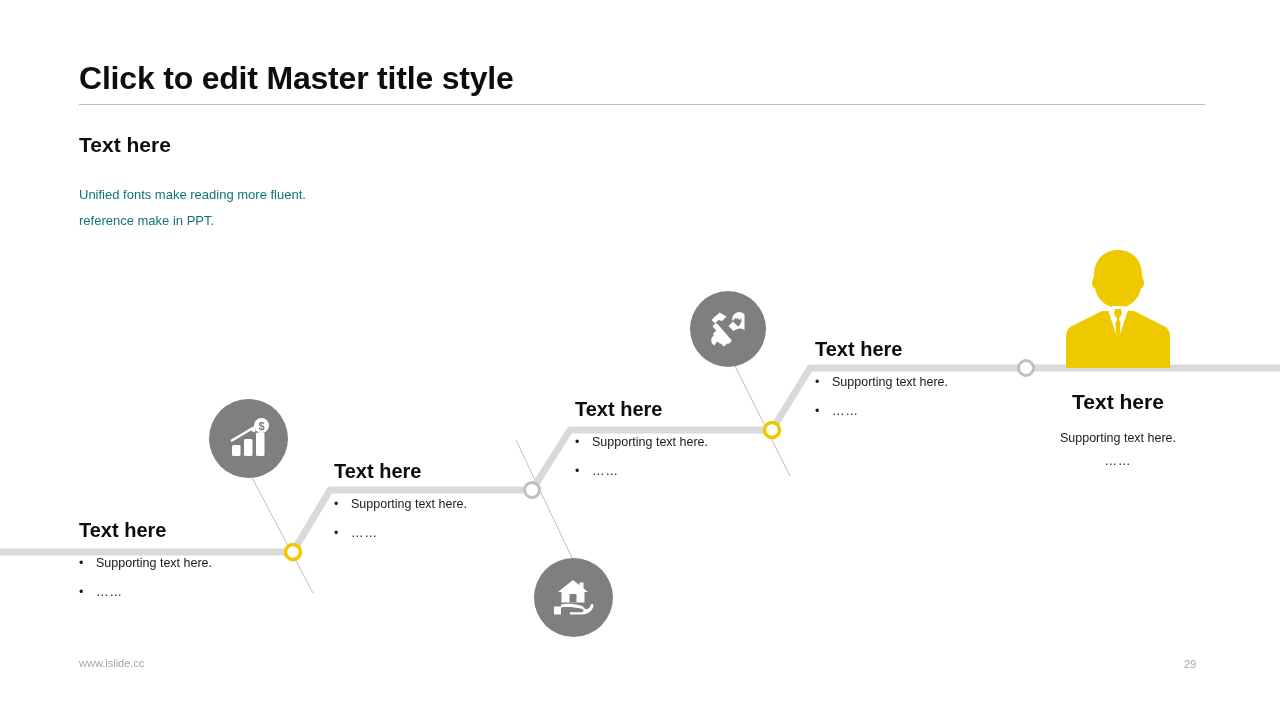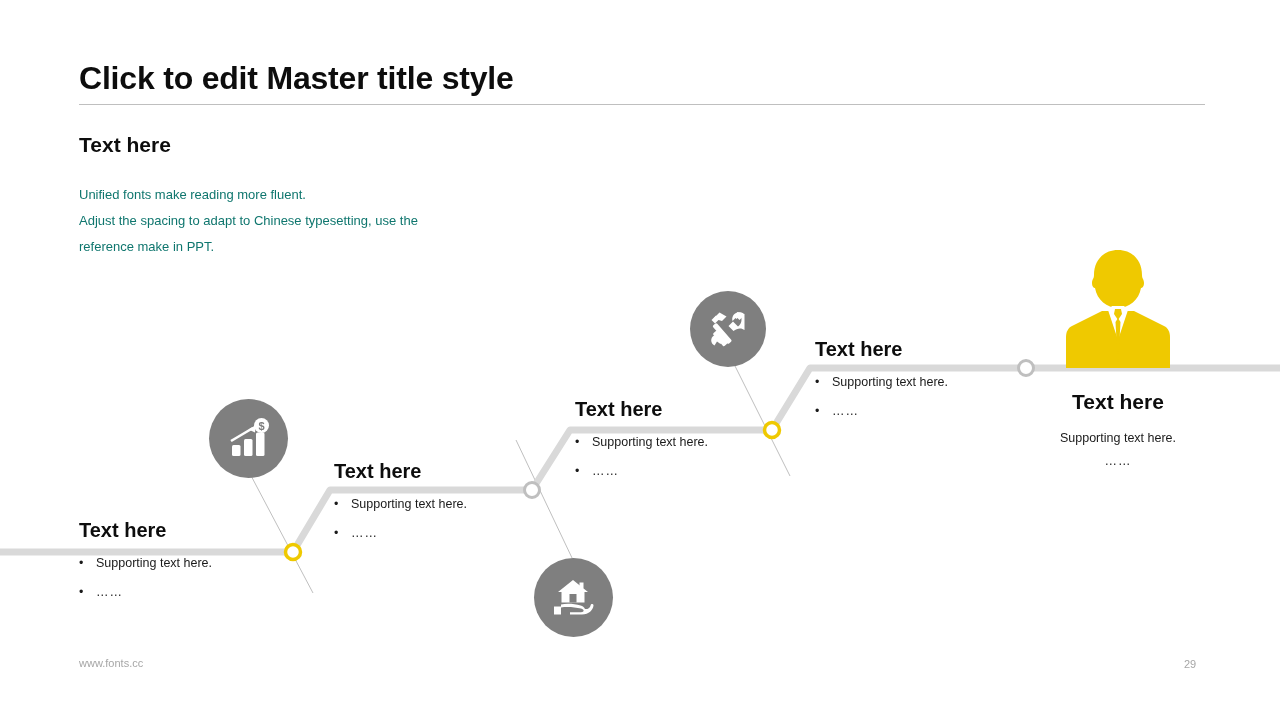--- a/index.html
+++ b/index.html
@@ -144,21 +144,20 @@
 <body>
 
 <div id="slide">
 
   <div id="title">Click to edit Master title style</div>
   <div id="title-rule"></div>
   <div id="subhead">Text here</div>
 
   <div id="intro">
     <div>Unified fonts make reading more fluent.</div>
-    <div>Adjust the spacing to adapt to Chinese typesetting, use the</div>
     <div>reference make in PPT.</div>
   </div>
 
   <svg id="diagram" viewBox="0 0 1280 720" xmlns="http://www.w3.org/2000/svg">
 
     <g stroke="#BFBFBF" stroke-width="1" fill="none">
       <line x1="248" y1="470" x2="313" y2="593"></line>
       <line x1="516" y1="440" x2="573" y2="560"></line>
       <line x1="728" y1="352" x2="790" y2="476"></line>
     </g>
@@ -287,16 +286,16 @@
       </div>
     </div>
   </div>
 
   <div class="step-block center" style="left:1000px; top:390px; width:236px;">
     <div class="step-head">Text here</div>
     <div class="plain-line">Supporting text here.</div>
     <div class="plain-line dots dots-glyph">……</div>
   </div>
 
-  <div id="footer-url">www.fonts.cc</div>
+  <div id="footer-url">www.islide.cc</div>
   <div id="page-num">29</div>
 
 </div>
 
 </body></html>

